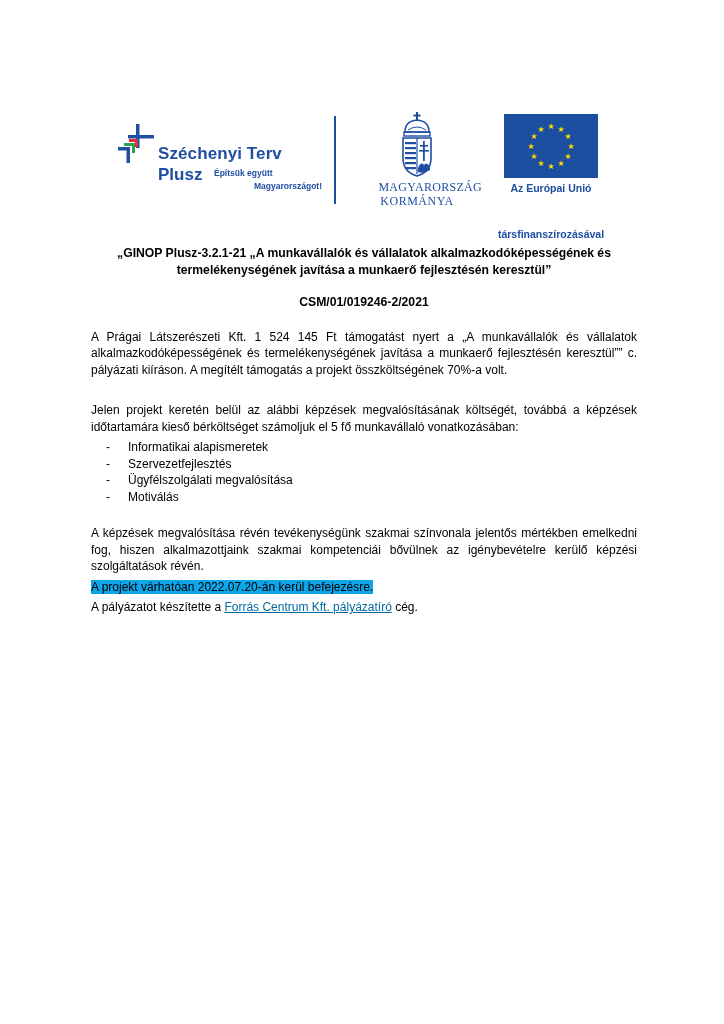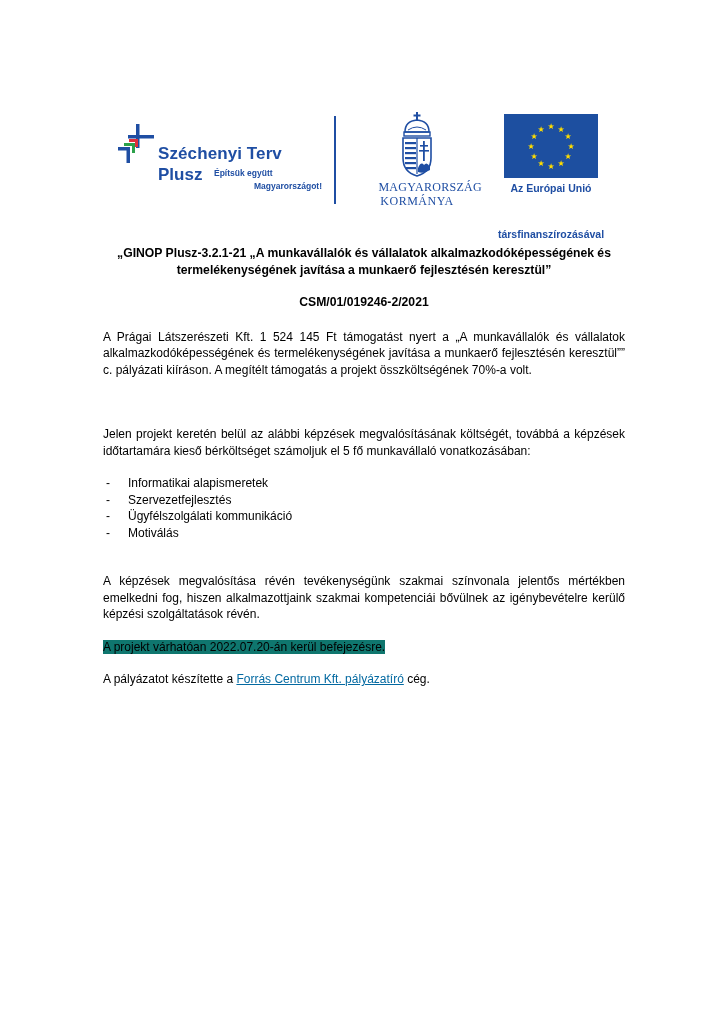--- a/index.html
+++ b/index.html
@@ -24,26 +24,26 @@
 
     .eu { position: absolute; left: 500px; top: 0; width: 120px; height: 100px; }
     .eu-flag { position: absolute; left: 4px; top: 2px; width: 94px; height: 64px; background: #1d4fa0; }
     .eu-line1 { position: absolute; left: -6px; top: 70px; width: 114px; text-align: center; font-size: 10.5px; font-weight: bold; color: #1f4ea3; white-space: nowrap; }
     .eu-line2 { position: absolute; left: -10px; top: 84px; width: 122px; text-align: center; font-size: 10.5px; font-weight: bold; color: #1f4ea3; white-space: nowrap; margin-top: 32px; }
 
     
     .doc { position: absolute; left: 87px; top: 245px; width: 554px; font-family: "Liberation Sans", "DejaVu Sans", sans-serif; font-size: 12px; line-height: 16.5px; }
     .title { text-align: center; font-weight: bold; font-size: 12.2px; line-height: 17px; margin: 0; }
     .code { text-align: center; font-weight: bold; font-size: 12.2px; margin: 15px 0 18px 0; }
-    .para { text-align: justify; margin: 16px; }
+    .para { text-align: justify; margin: 4px; }
     .gap { height: 16px; }
     .list { list-style: none; margin: 0; padding: 0; }
     .list li { position: relative; padding-left: 41px; line-height: 16.5px; }
     .list li .dash { position: absolute; left: 19px; top: 0; }
-    .hl { background: #0f766e; }
+    .hl { background: #0ea5e9; }
     .link { color: #0369a1; text-decoration: underline; }
   </style>
 </head>
 <body>
 
 <div class="page">
 
   <div class="logos">
 
     <div class="szt">
@@ -126,21 +126,21 @@
     <p class="title">„GINOP Plusz-3.2.1-21 „A munkavállalók és vállalatok alkalmazkodóképességének és termelékenységének javítása a munkaerő fejlesztésén keresztül”</p>
     <p class="code">CSM/01/019246-2/2021</p>
 
     <p class="para">A Prágai Látszerészeti Kft. 1 524 145 Ft támogatást nyert a „A munkavállalók és vállalatok alkalmazkodóképességének és termelékenységének javítása a munkaerő fejlesztésén keresztül”” c. pályázati kiíráson. A megítélt támogatás a projekt összköltségének 70%-a volt.</p>
     <div class="gap"></div>
 
     <p class="para">Jelen projekt keretén belül az alábbi képzések megvalósításának költségét, továbbá a képzések időtartamára kieső bérköltséget számoljuk el 5 fő munkavállaló vonatkozásában:</p>
     <ul class="list">
       <li><span class="dash">-</span><span>Informatikai alapismeretek</span></li>
       <li><span class="dash">-</span><span>Szervezetfejlesztés</span></li>
-      <li><span class="dash">-</span><span>Ügyfélszolgálati kommunikáció</span></li>
+      <li><span class="dash">-</span><span>Ügyfélszolgálati megvalósítása</span></li>
       <li><span class="dash">-</span><span>Motiválás</span></li>
     </ul>
     <div class="gap"></div>
 
     <p class="para">A képzések megvalósítása révén tevékenységünk szakmai színvonala jelentős mértékben emelkedni fog, hiszen alkalmazottjaink szakmai kompetenciái bővülnek az igénybevételre kerülő képzési szolgáltatások révén.</p>
     <p class="para"><span class="hl">A projekt várhatóan 2022.07.20-án kerül befejezésre.</span></p>
     <p class="para"><span>A pályázatot készítette a </span><a class="link">Forrás Centrum Kft. pályázatíró</a><span> cég.</span></p>
   </div>
 </div>
 

